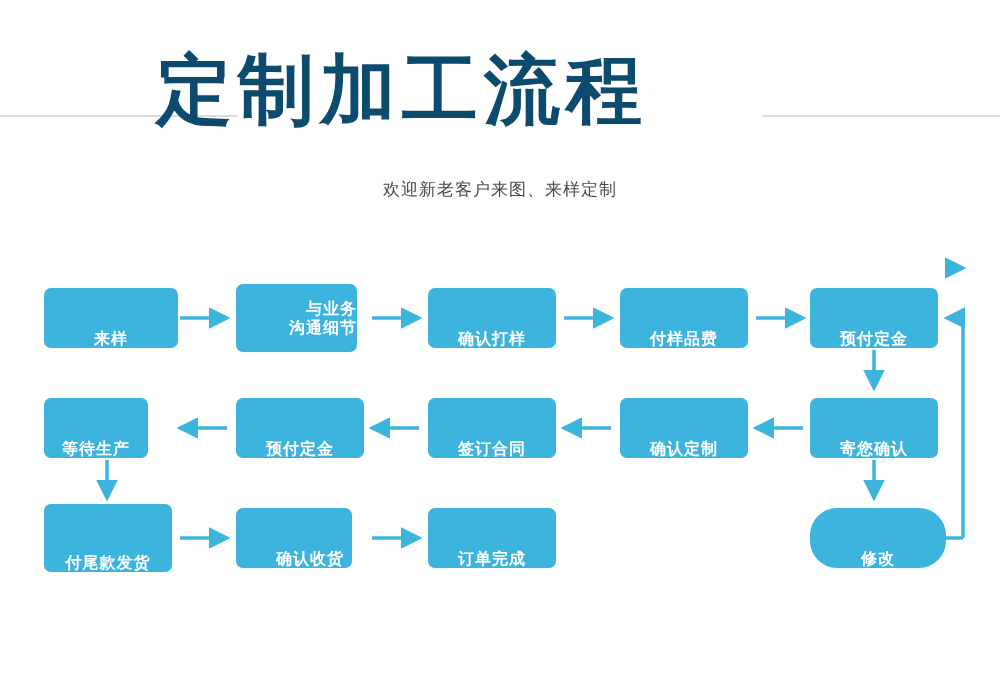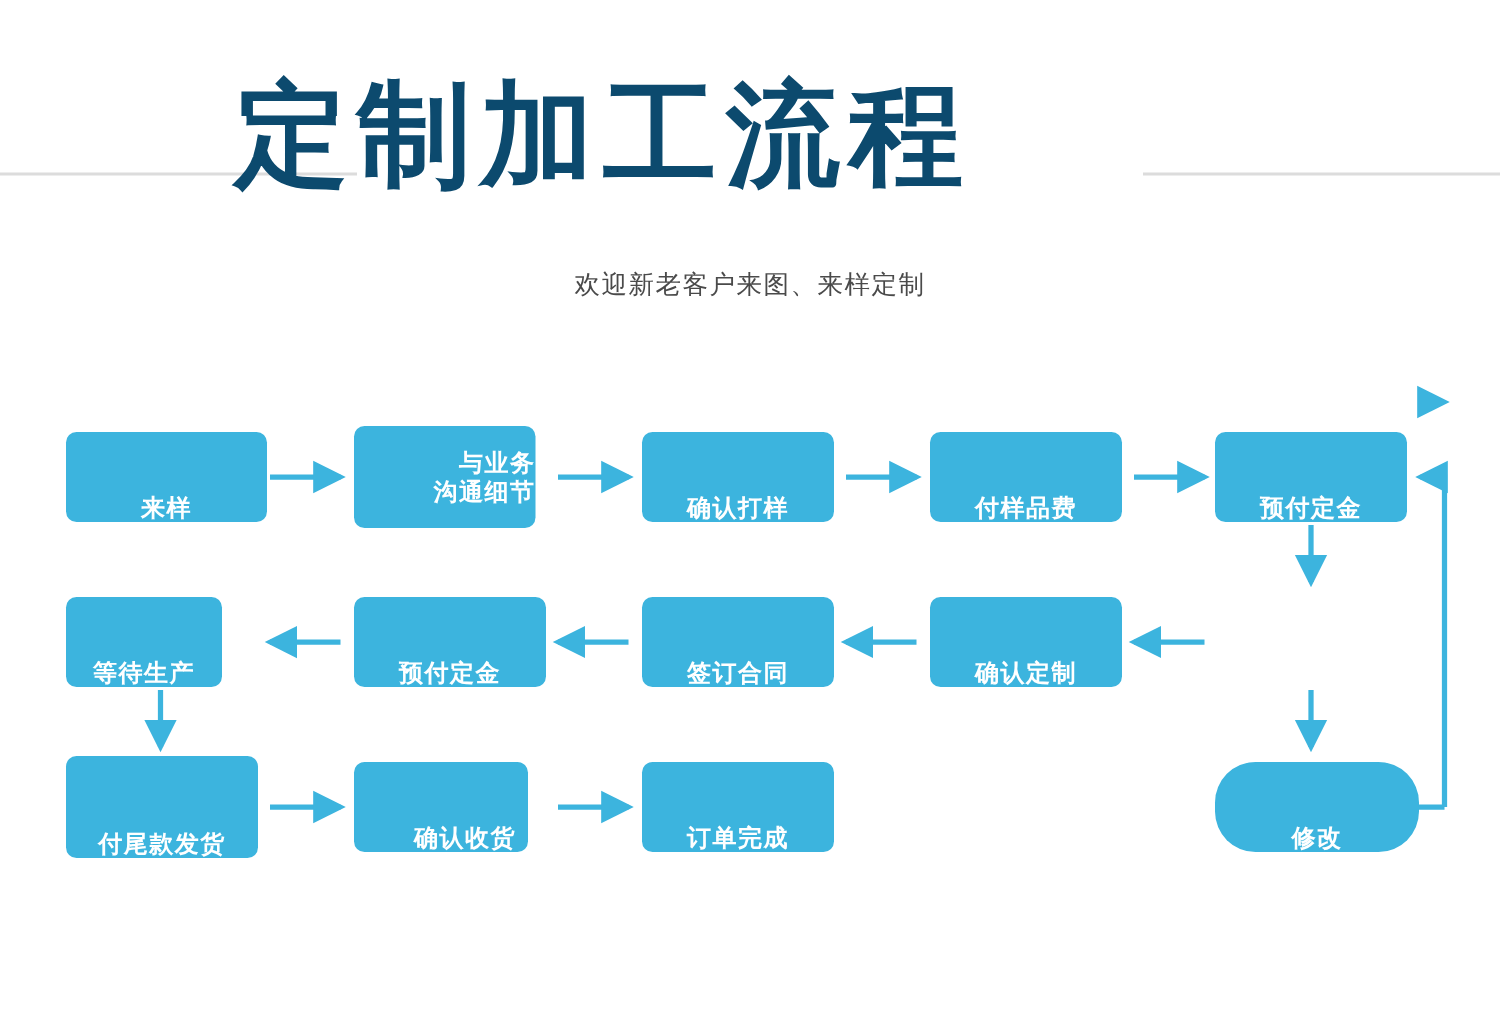--- a/index.html
+++ b/index.html
@@ -171,20 +171,23 @@
   </div>
 
   <div class="node" style="left:428px; top:158px; width:128px; height:60px;">
     <span>签订合同</span>
   </div>
 
   <div class="node" style="left:620px; top:158px; width:128px; height:60px;">
     <span>确认定制</span>
   </div>
 
+  <div class="node" style="left:810px; top:158px; width:128px; height:60px;">
+    <span>寄您确认</span>
+  </div>
 
   <div class="node two-line" style="left:44px; top:264px; width:128px; height:68px; flex-direction:row;">
     <span>付尾款</span>
     <span>发货</span>
   </div>
 
   <div class="node" style="left:236px; top:268px; width:116px; height:60px;padding-left:32px;">
     <span>确认收货</span>
   </div>
 

